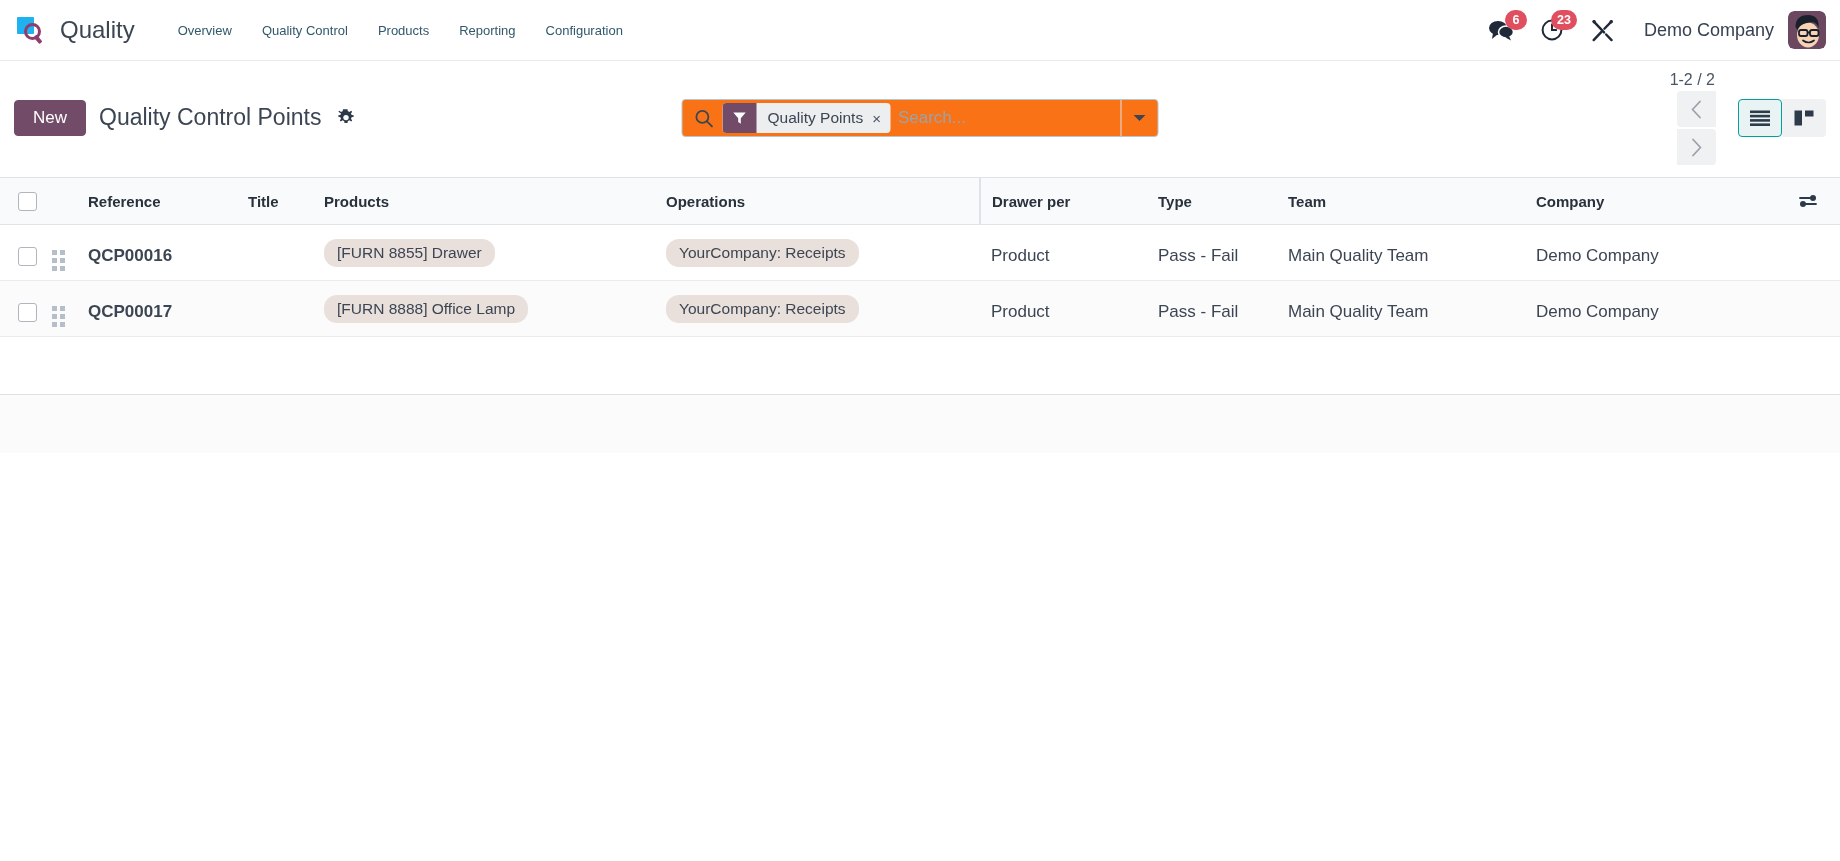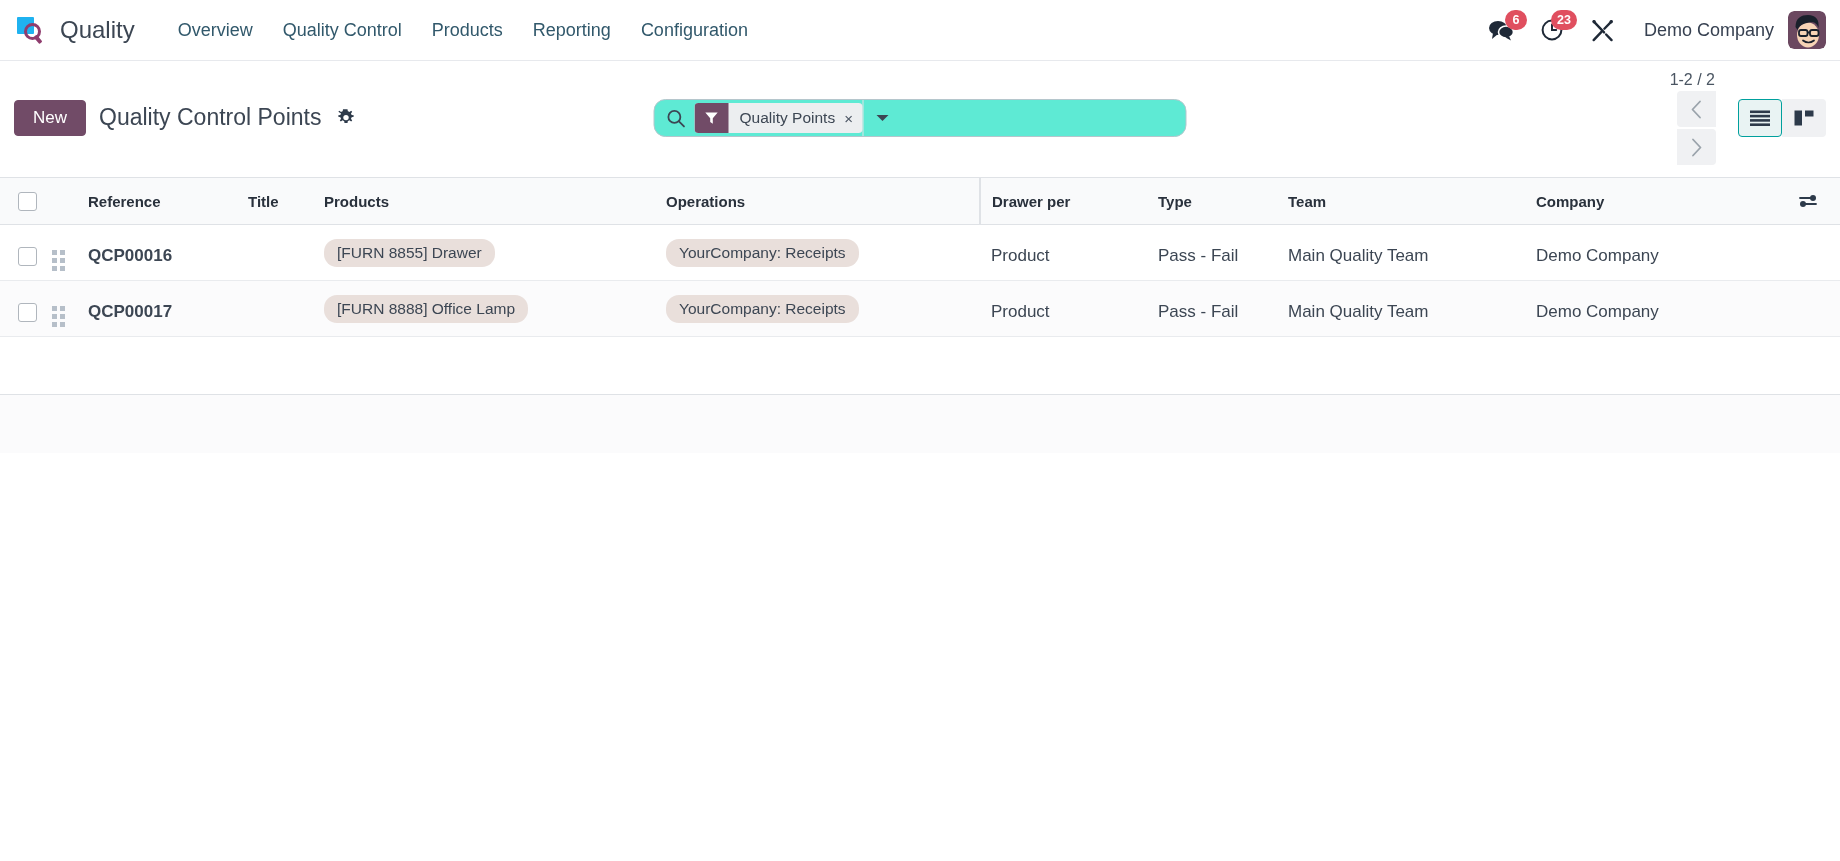--- a/index.html
+++ b/index.html
@@ -54,21 +54,21 @@
   }
   .brand-name {
     font-size: 24px;
     color: #3c4653;
     font-weight: 400;
     margin-right: 28px;
     white-space: nowrap;
   }
   .nav-items { display: flex; align-items: center; gap: 0; }
   .nav-item {
-    font-size: 18px;
+    font-size: 13px;
     color: #31586b;
     padding: 6px 15px;
     white-space: nowrap;
     cursor: pointer;
     border-radius: 4px;
   }
 
   .nav-right {
     margin-left: auto;
     display: flex;
@@ -152,26 +152,26 @@
     align-items: center;
     cursor: pointer;
     padding: 2px;
   }
 
   
   .searchview {
     position: absolute;
     left: 50%;
     transform: translateX(-50%);
-    width: 533px;
+    width: 477px;
     display: flex;
     align-items: stretch;
     border: 1px solid #b5c6cc;
-    border-radius: 12px;
-    background: #5eead4;
+    border-radius: 4px;
+    background: #f97316;
     height: 38px;
     overflow: hidden;
   }
   .search-icon-wrap {
     display: flex; align-items: center;
     padding: 0 9px 0 12px;
     color: #3c4653;
   }
   .facet {
     display: flex;
@@ -461,20 +461,21 @@
     <div class="facet">
       <span class="facet-icon">
         <svg width="14" height="14" viewBox="0 0 14 14" aria-hidden="true">
           <path d="M0.8 1.4 L13.2 1.4 L8.3 7.3 L8.3 12.8 L5.7 11.1 L5.7 7.3 Z" fill="#ffffff"></path>
         </svg>
       </span>
       <span class="facet-label">Quality Points</span>
       <span class="facet-x">×</span>
     </div>
 
+    <input class="search-input" type="text" placeholder="Search..." style="">
 
     <span class="search-caret-col">
       <svg width="14" height="10" viewBox="0 0 14 10" aria-hidden="true">
         <path d="M1 2 L7 8 L13 2 Z" fill="#3c4653"></path>
       </svg>
     </span>
   </div>
 
   <div class="cp-right">
     <div class="pager">

